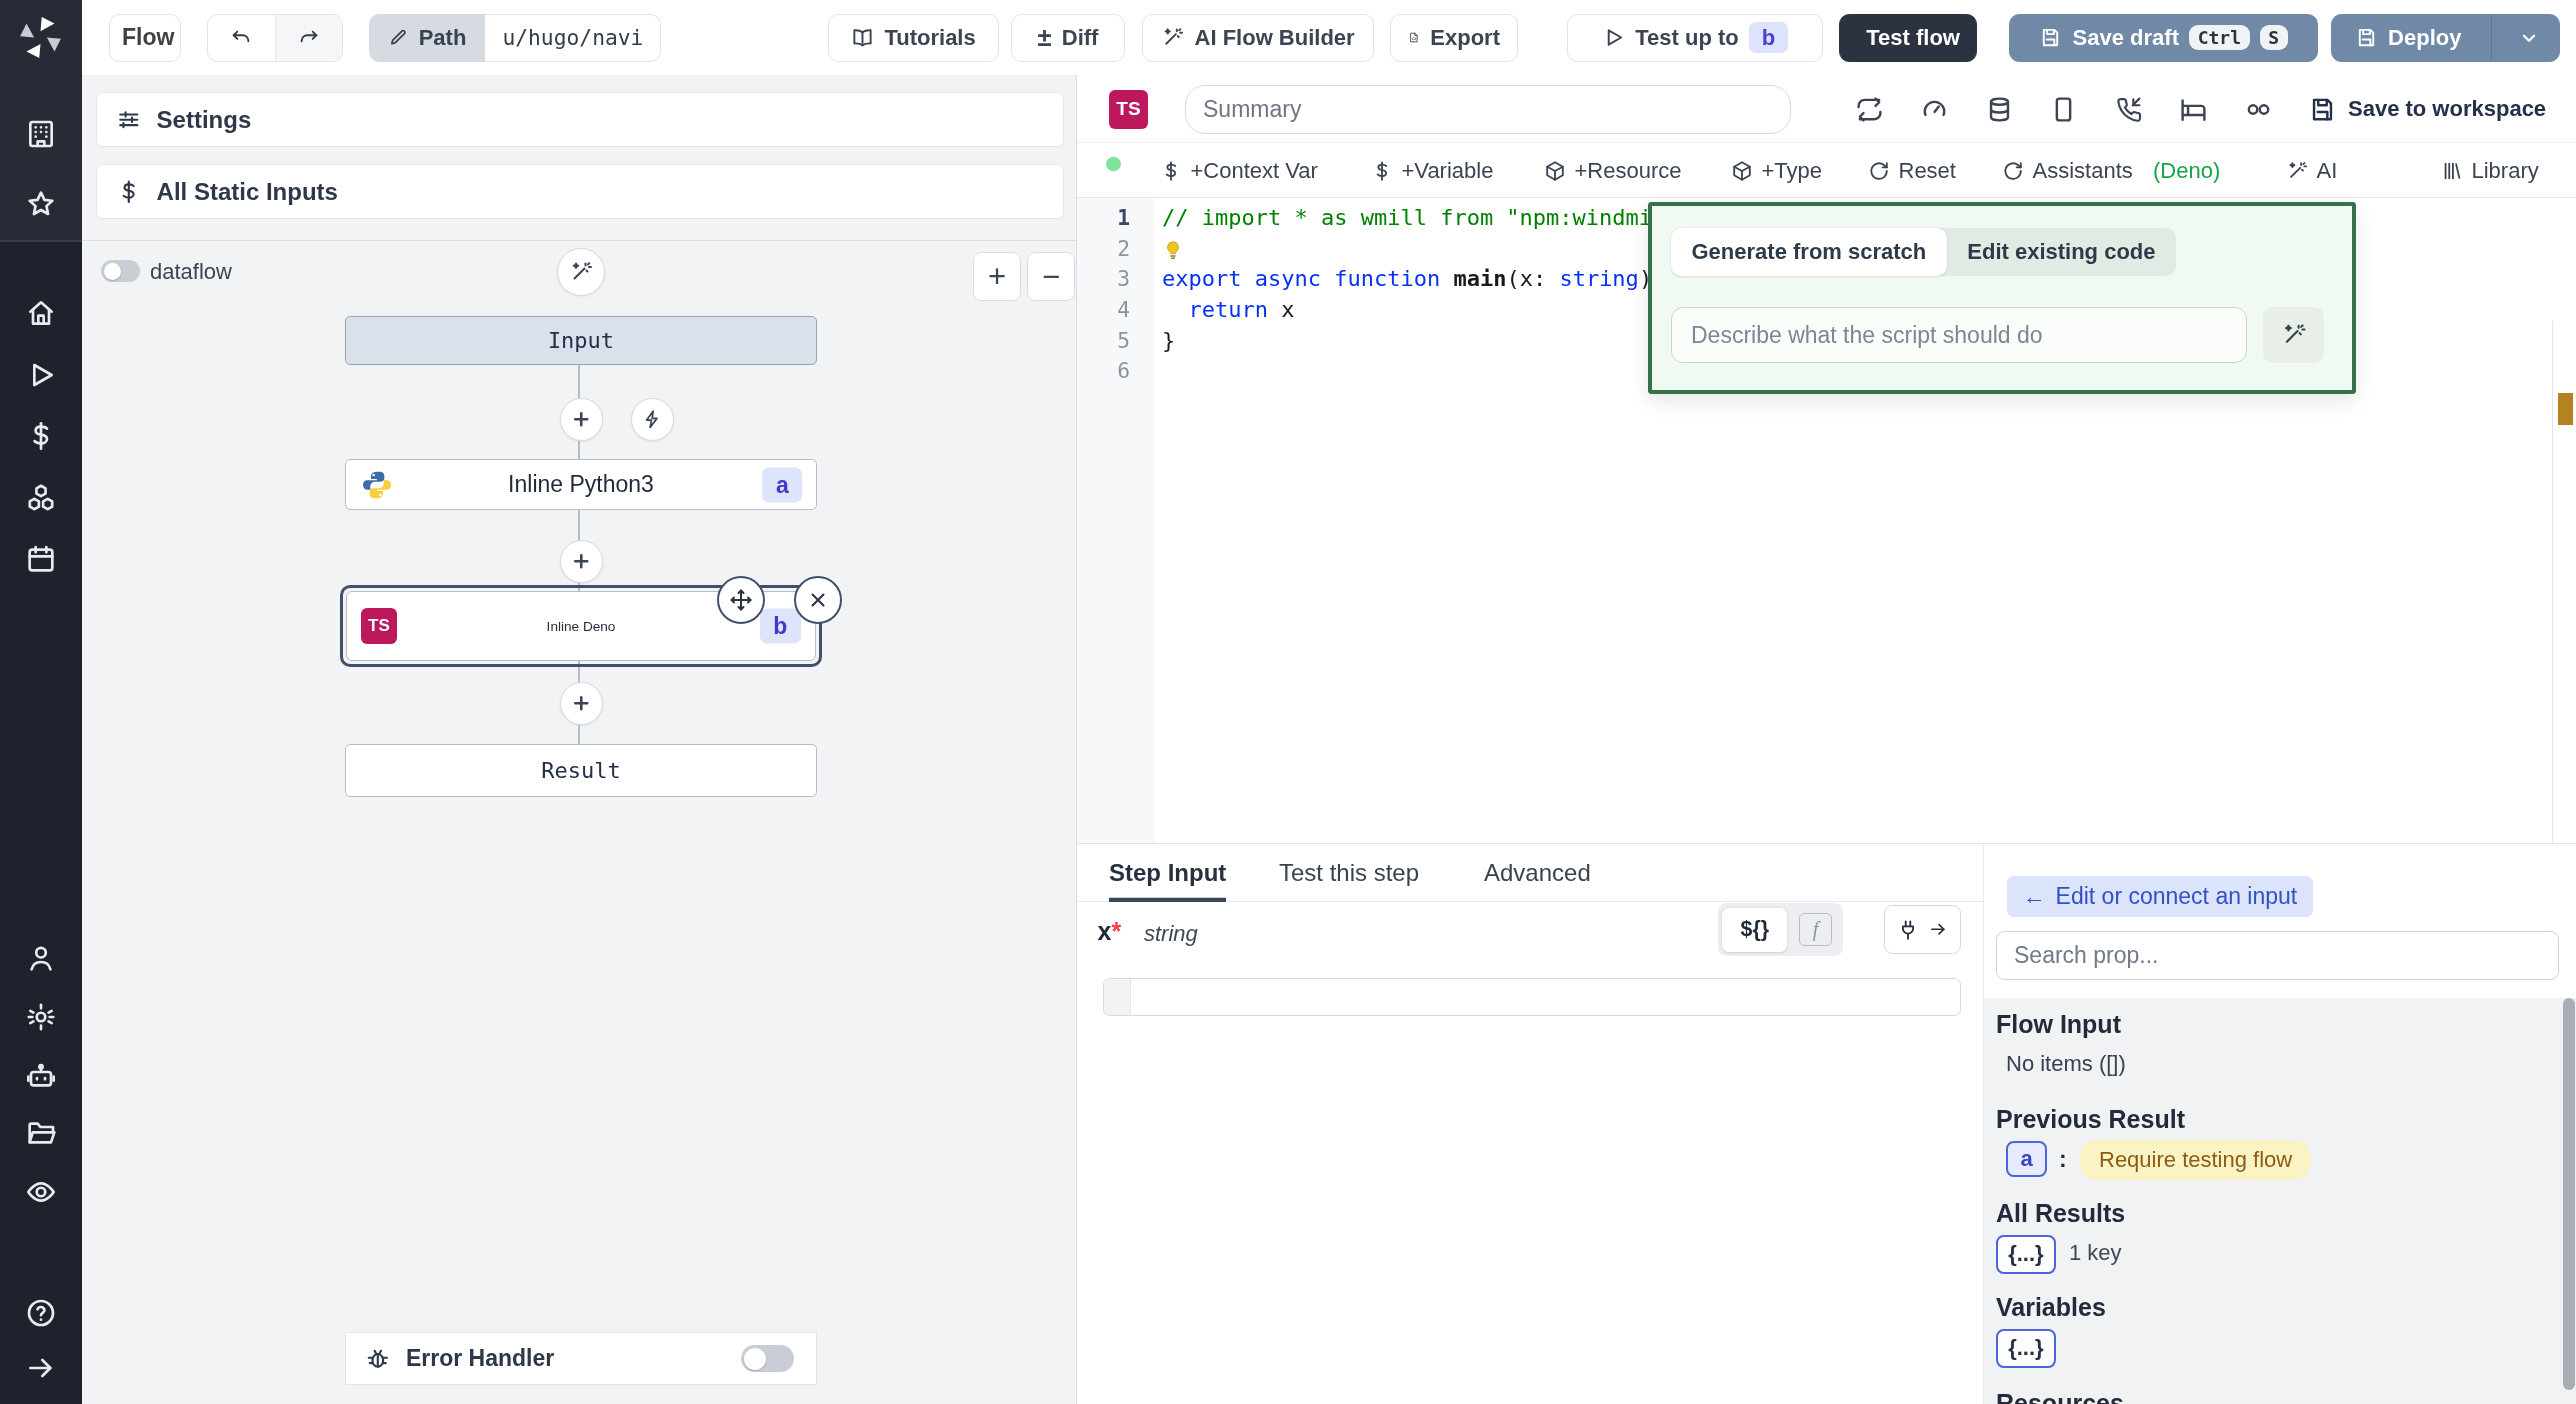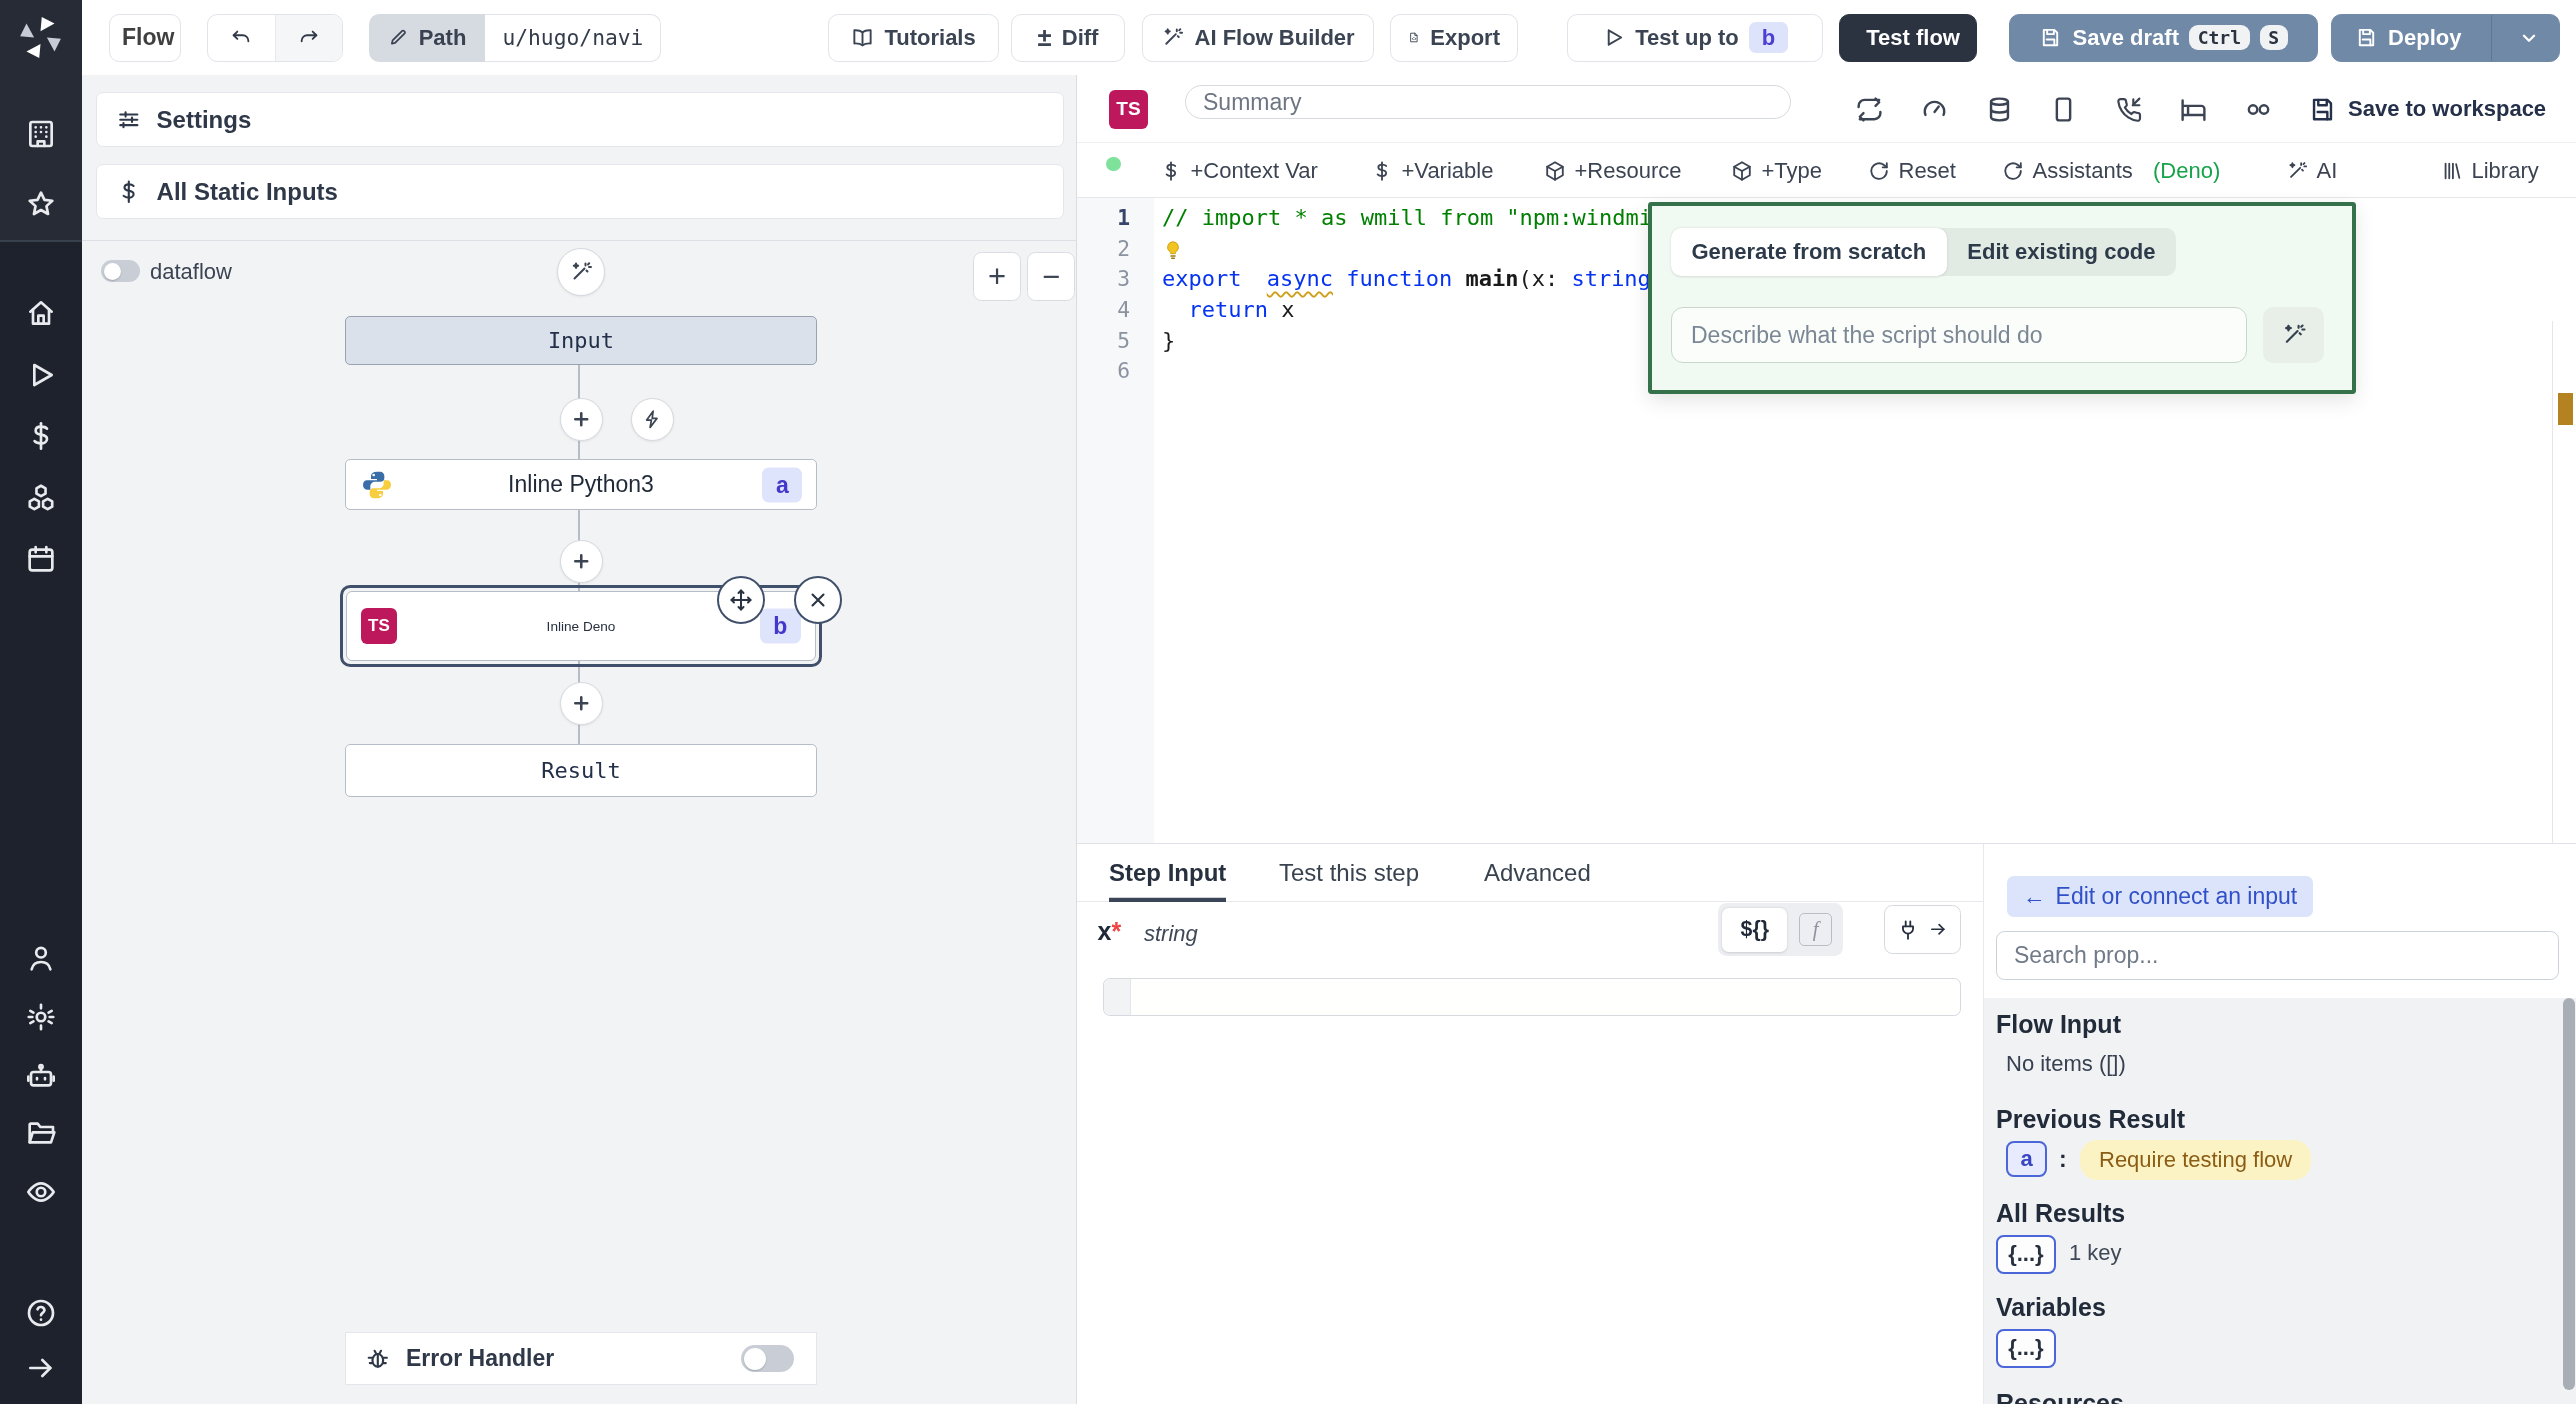--- a/index.html
+++ b/index.html
@@ -67,35 +67,35 @@
   .deno-inner{position:relative;width:100%;height:100%;background:#fff;border:1.3px solid #b6bdc7;border-radius:6px;
               display:flex;align-items:center;justify-content:center;box-sizing:border-box;}
   .tsbadge{background:#be185d;color:#fff;font-weight:700;border-radius:6px;display:flex;align-items:center;justify-content:center;}
   .nodecirc{position:absolute;width:44px;height:44px;background:#fff;border:2.6px solid #41506a;border-radius:50%;
             display:flex;align-items:center;justify-content:center;color:#2b3443;cursor:pointer;z-index:5;}
 
   
   .editor{position:absolute;left:1077px;top:75px;width:1499px;height:768px;background:#fff;}
   .ed-h1{position:absolute;left:0;top:0;width:100%;height:68px;border-bottom:1.3px solid #eceef1;box-sizing:border-box;}
   .ed-h2{position:absolute;left:0;top:68px;width:100%;height:55px;border-bottom:1.3px solid #e5e7eb;box-sizing:border-box;}
-  .sum-input{position:absolute;left:108px;top:10.2px;width:606px;height:34px;border:1.3px solid #d6dade;border-radius:20px;
+  .sum-input{position:absolute;left:108px;top:10.2px;width:606px;height:49px;border:1.3px solid #d6dade;border-radius:20px;
              box-sizing:border-box;padding:0 17px;font-size:23px;color:#000000;font-family:"Liberation Sans",sans-serif;outline:none;}
   .sum-input::placeholder{color:#6e7684;}
   .edtool{position:absolute;top:19.6px;width:29px;height:29px;color:#3c4453;cursor:pointer;}
   .h2item{position:absolute;top:0;height:55px;display:flex;align-items:center;gap:8.5px;font-size:22px;color:#3c4453;font-weight:500;cursor:pointer;}
   .h2item .ic{width:22px;height:22px;}
   .greendot{position:absolute;left:29px;top:89px;width:14.5px;height:14.5px;border-radius:50%;background:#7ee29b;}
   .code-region{position:absolute;left:0;top:123px;width:1499px;height:645px;}
   .gutterbg{position:absolute;left:0;top:0;width:77px;height:645px;background:#f7f8fa;}
   .cl{position:absolute;left:0;width:100%;height:31px;}
   .cn{position:absolute;left:0;width:53px;text-align:right;font-family:"DejaVu Sans Mono",monospace;font-size:21.3px;color:#8b93a1;}
   .cn.active{color:#37456b;font-weight:700;}
   .ct{position:absolute;left:85px;font-family:"DejaVu Sans Mono",monospace;font-size:22px;color:#1b1b1b;white-space:pre;}
   .com{color:#008000;} .kw{color:#0633f0;} .fn{color:#1a1a1a;font-weight:700;}
-  .sq{text-decoration:underline;text-decoration-style:wavy;text-decoration-color:#cf9f1a;text-decoration-thickness:1.7px;text-underline-offset:5.1px;margin-left:12px;}
+  .sq{text-decoration-style:wavy;text-decoration-color:#cf9f1a;text-decoration-thickness:1.7px;text-underline-offset:5.1px;}
   .ruler{position:absolute;right:0;top:123px;width:23px;height:645px;border-left:0.9px solid #e3e6ea;}
   .ruler-mark{position:absolute;right:2.6px;top:72px;width:15.4px;height:32px;background:#b58222;}
 
   
   .aipop{position:absolute;left:571px;top:127px;width:708px;height:192px;background:#f0f9f2;border:4.3px solid #35714b;
          border-radius:3.4px;box-sizing:border-box;box-shadow:0 6.8px 20.5px rgba(0,0,0,.10);z-index:20;}
   .aitabs{position:absolute;left:19px;top:22px;display:inline-flex;background:#e2ebe3;border-radius:10.2px;}
   .aitab{padding:11px 20.5px;font-size:22px;font-weight:600;color:#2d3a4a;border-radius:10.2px;cursor:pointer;white-space:nowrap;}
   .aitab.active{background:#fff;box-shadow:0 0.9px 2.6px rgba(0,0,0,.12);}
   .aiprompt{position:absolute;left:19px;top:101px;width:576px;height:56px;background:#fbfdfb;border:1.7px solid #c9d6cb;

